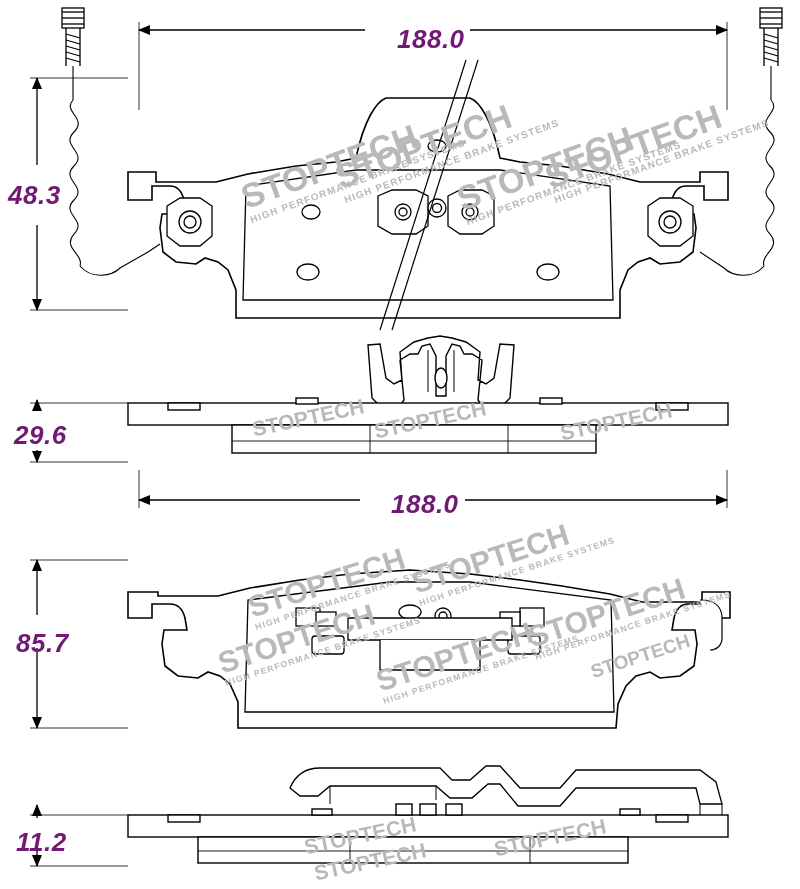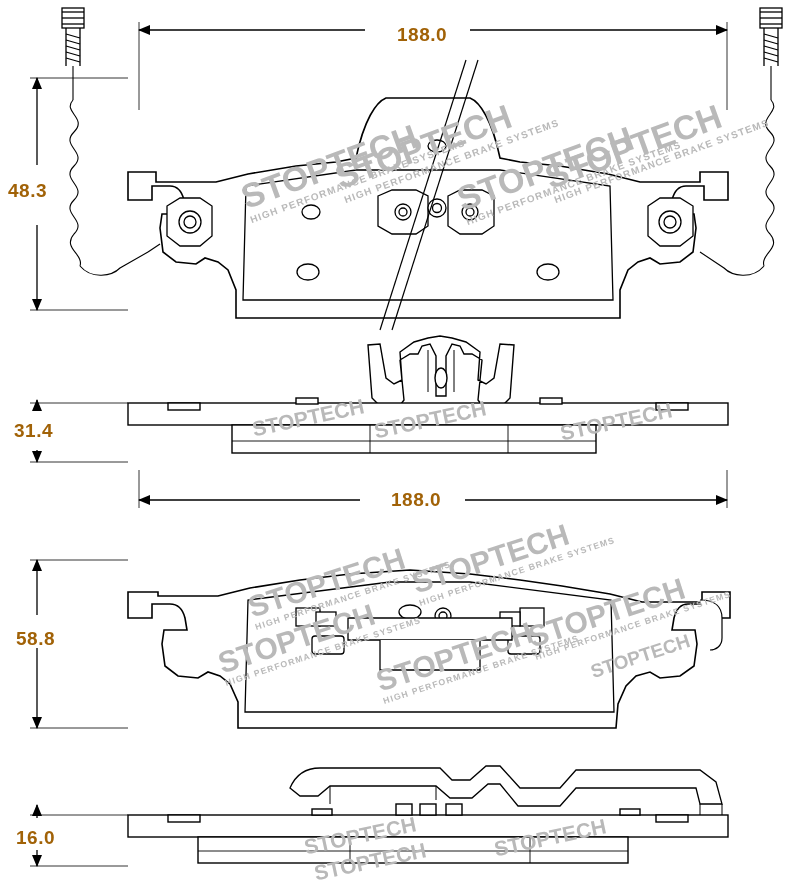--- a/index.html
+++ b/index.html
@@ -20,24 +20,25 @@
   }
   #sheet svg {
     position: absolute;
     top: 0;
     left: 0;
   }
   .dim-label {
     position: absolute;
     font-family: "Liberation Sans", sans-serif;
     font-weight: bold;
-    font-size: 19px;
+    font-size: 26px;
     letter-spacing: 0.5px;
-    color: #a16207;
+    color: #701a75;
     white-space: nowrap;
+    font-style: italic;
   }
   .wm {
     position: absolute;
     font-family: "Liberation Sans", sans-serif;
     font-weight: bold;
     color: #b9b9b9;
     white-space: nowrap;
     pointer-events: none;
     user-select: none;
   }
@@ -307,18 +308,18 @@
   </div>
   <div class="wm" style="left:492px; top:838px; font-size:21px; transform:rotate(-12deg); transform-origin:left top;">
     <span>STOP</span><span>TECH</span>
   </div>
   <div class="wm" style="left:312px; top:862px; font-size:21px; transform:rotate(-12deg); transform-origin:left top;">
     <span>STOP</span><span>TECH</span>
   </div>
 
   <div class="dim-label" style="left:397px; top:24px;">188.0</div>
   <div class="dim-label" style="left:8px; top:180px;">48.3</div>
-  <div class="dim-label" style="left:14px; top:420px;">31.4</div>
+  <div class="dim-label" style="left:14px; top:420px;">29.6</div>
   <div class="dim-label" style="left:391px; top:489px;">188.0</div>
-  <div class="dim-label" style="left:16px; top:628px;">58.8</div>
-  <div class="dim-label" style="left:16px; top:827px;">16.0</div>
+  <div class="dim-label" style="left:16px; top:628px;">85.7</div>
+  <div class="dim-label" style="left:16px; top:827px;">11.2</div>
 
 </div>
 
 </body></html>

